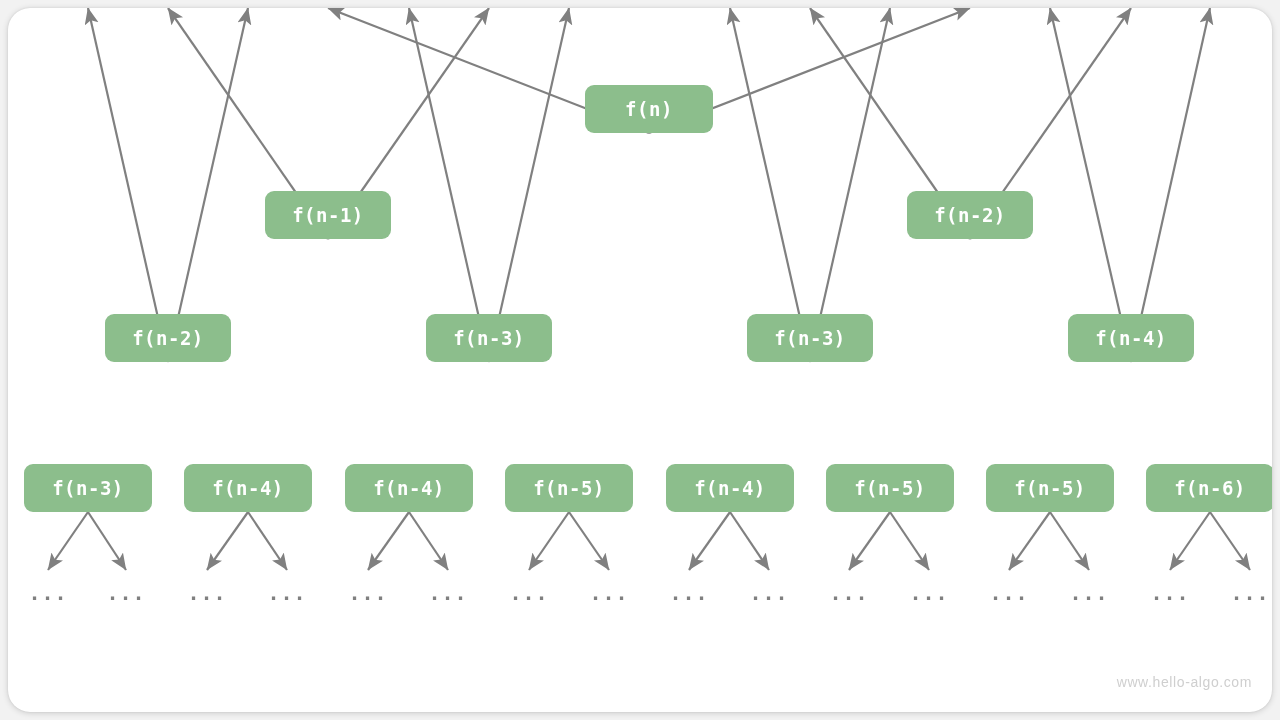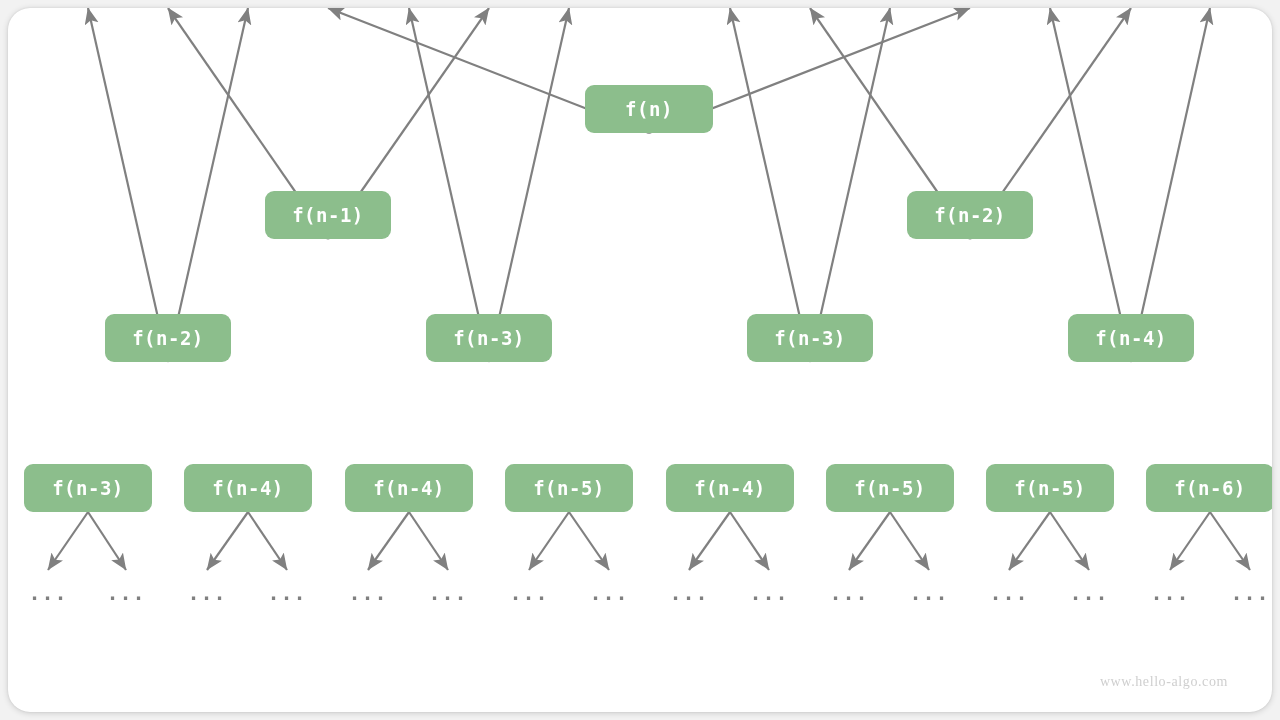--- a/index.html
+++ b/index.html
@@ -58,24 +58,24 @@
     fill: #808080;
     font-family: "DejaVu Sans Mono", "Liberation Mono", monospace;
     font-size: 20px;
     font-weight: bold;
     text-anchor: middle;
     dominant-baseline: middle;
     letter-spacing: 1px;
   }
   .watermark {
     position: absolute;
-    right: 44px;
+    right: 20px;
     bottom: 22px;
     color: #cfcfcf;
-    font-family: Liberation Serif, serif;
+    font-family: Liberation Sans, sans-serif;
     font-size: 14px;
     letter-spacing: 0.6px;
     white-space: nowrap;
   }
 </style>
 </head>
 <body>
 
 <div id="stage">
   <div id="panel">

